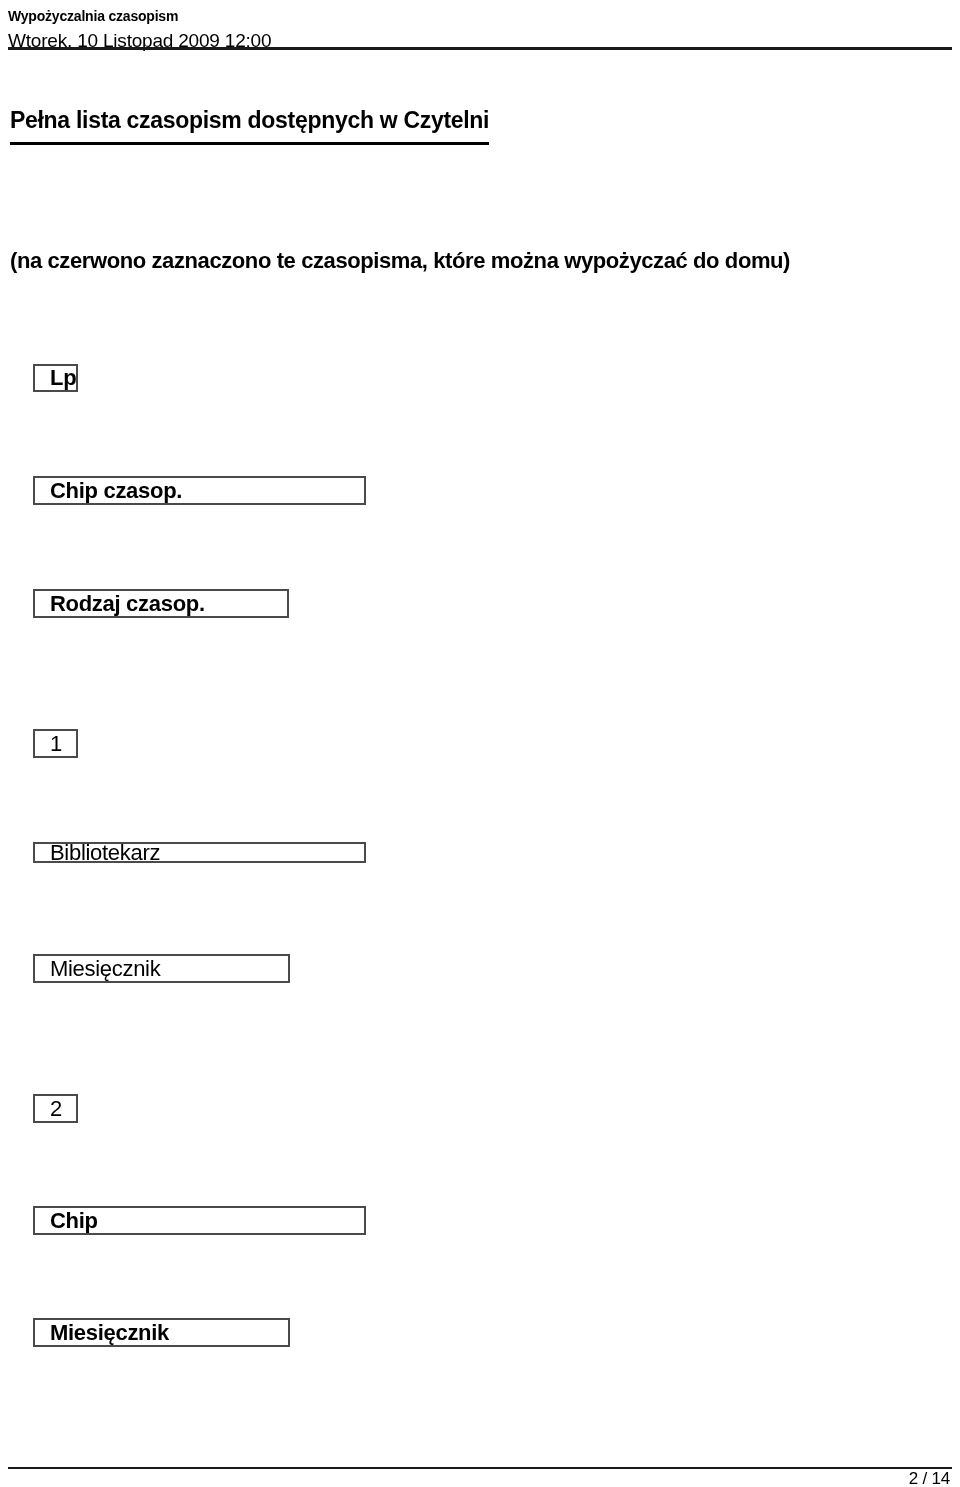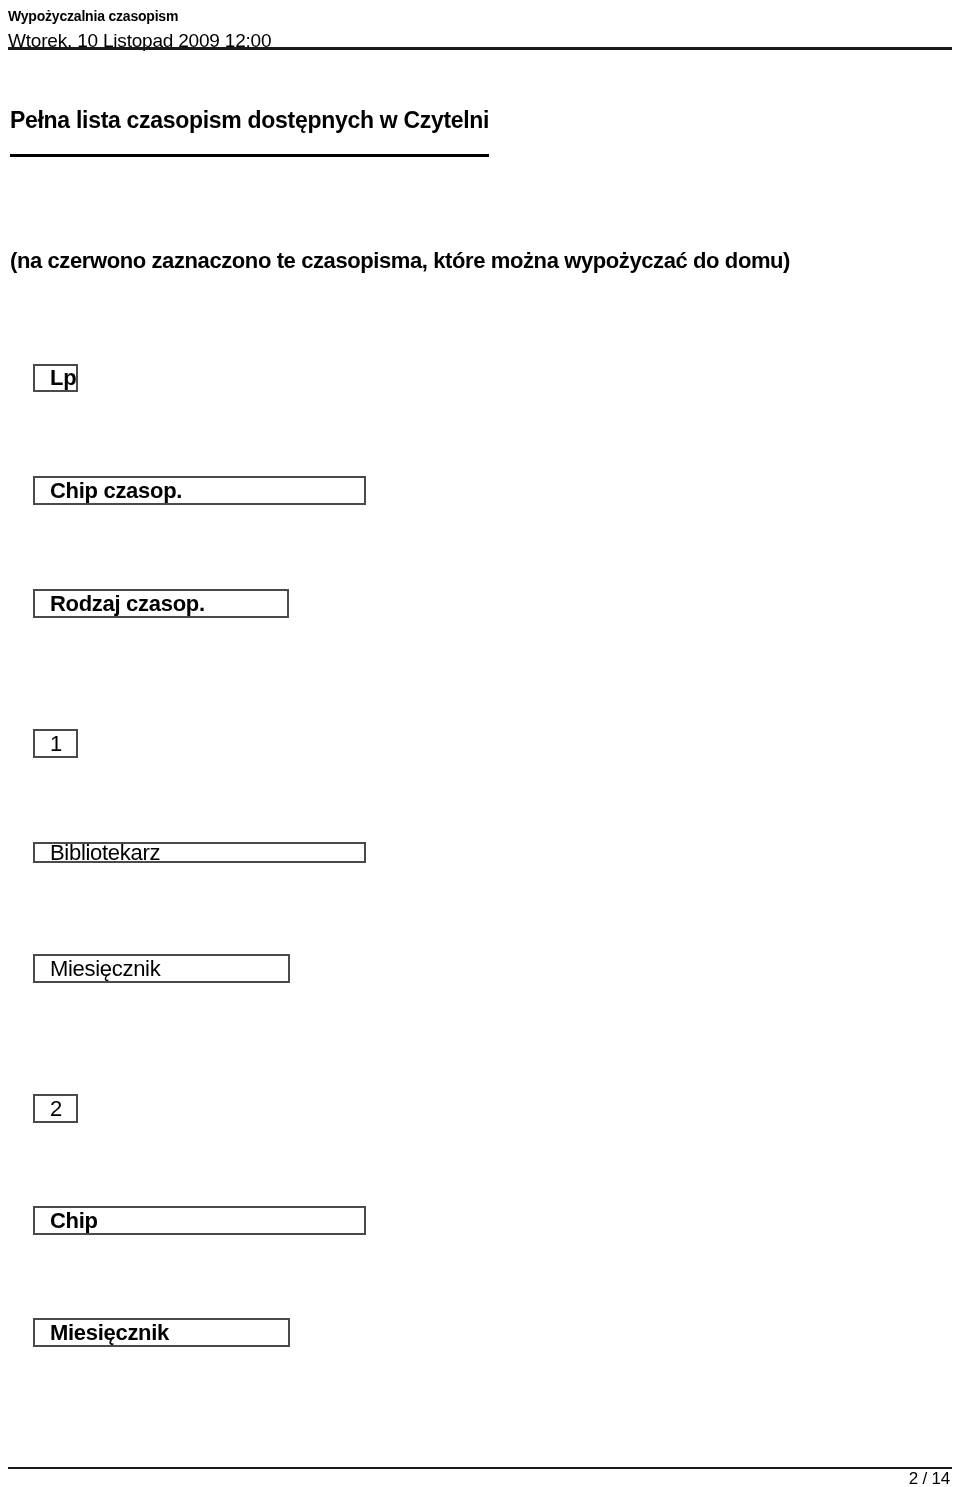--- a/index.html
+++ b/index.html
@@ -57,21 +57,21 @@
   
   .section-title {
     position: absolute;
     left: 10px;
     top: 106px;
     font-size: 23px;
     font-weight: bold;
     line-height: 28px;
     letter-spacing: -0.3px;
     white-space: nowrap;
-    padding-bottom: 20px;
+    padding-bottom: 8px;
     border-bottom: 3px solid #000000;
   }
 
   .section-note {
     position: absolute;
     left: 10px;
     top: 247px;
     font-size: 22px;
     font-weight: bold;
     line-height: 27px;

